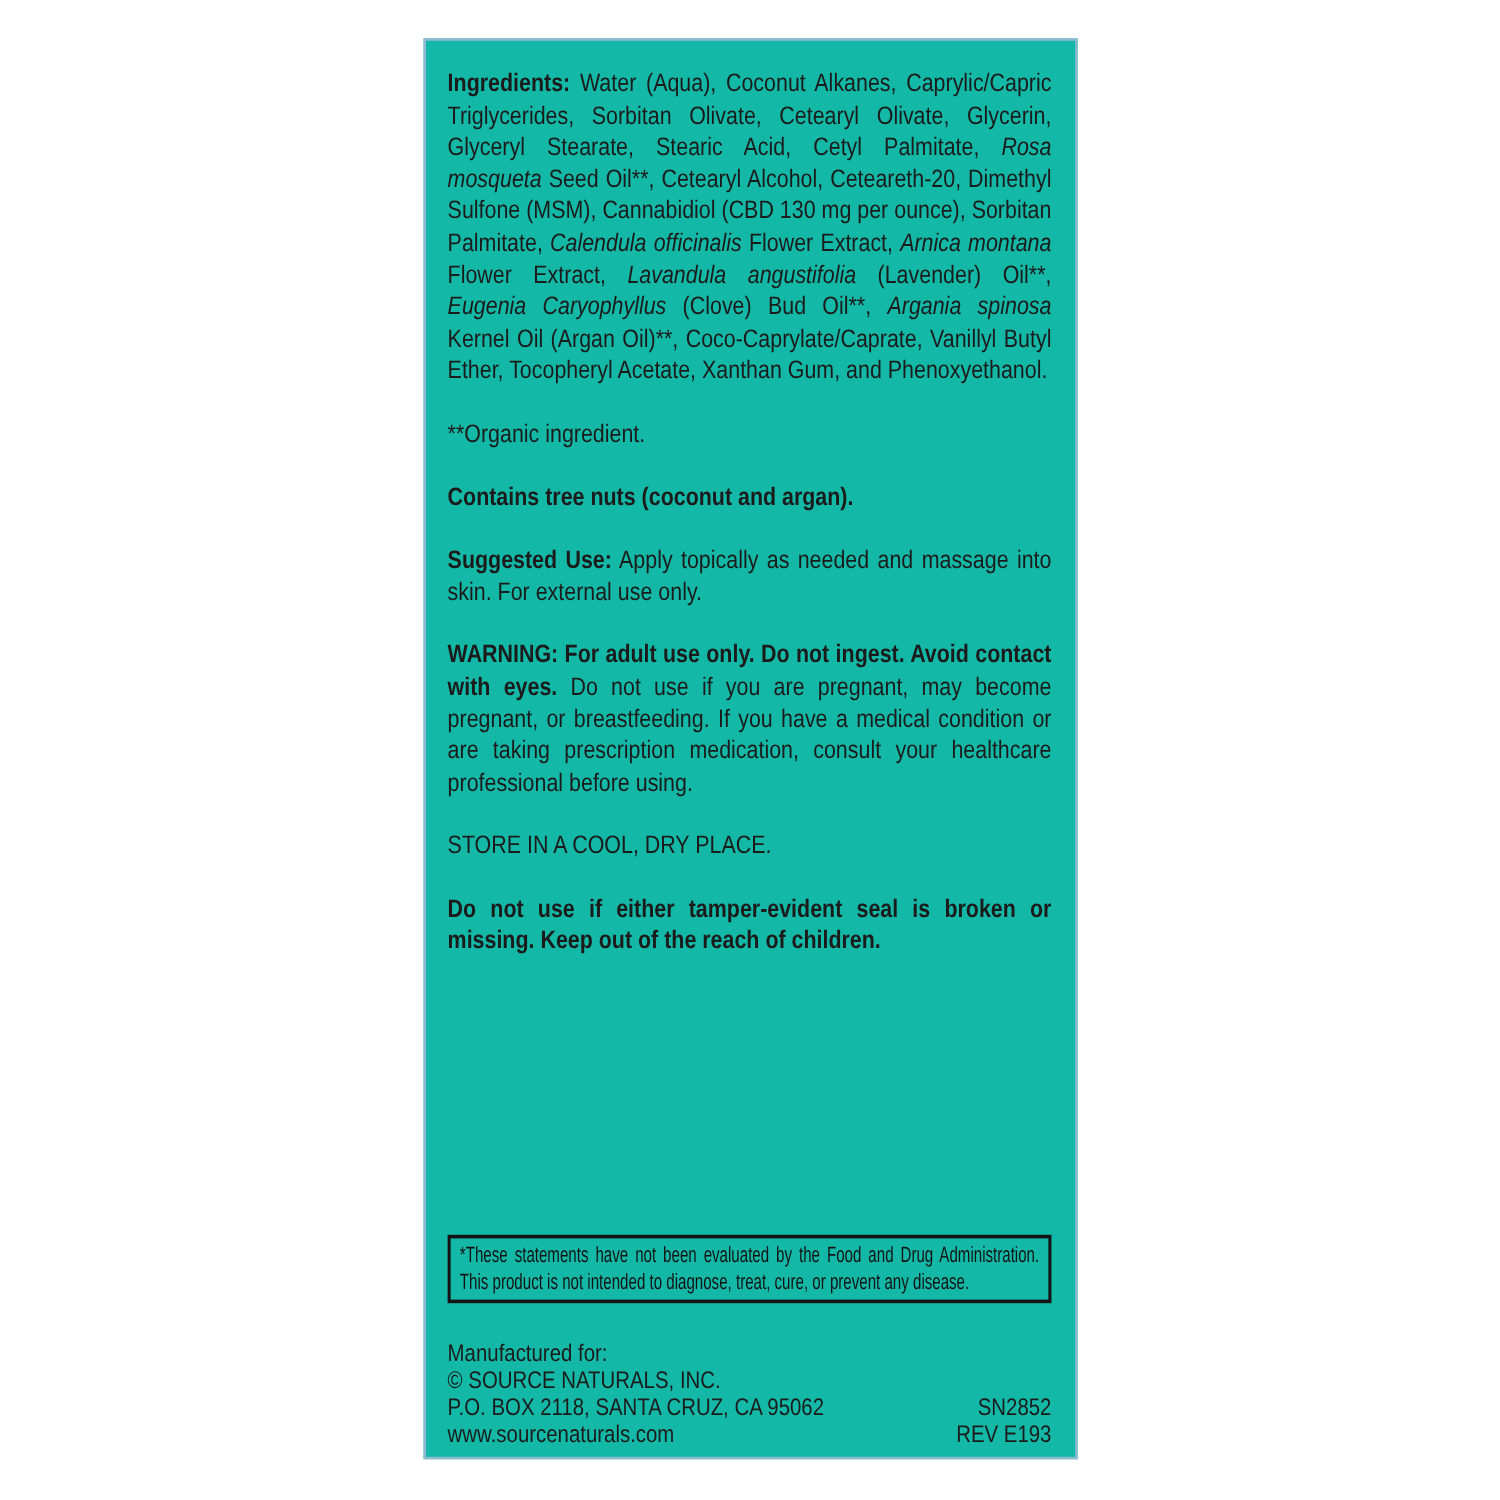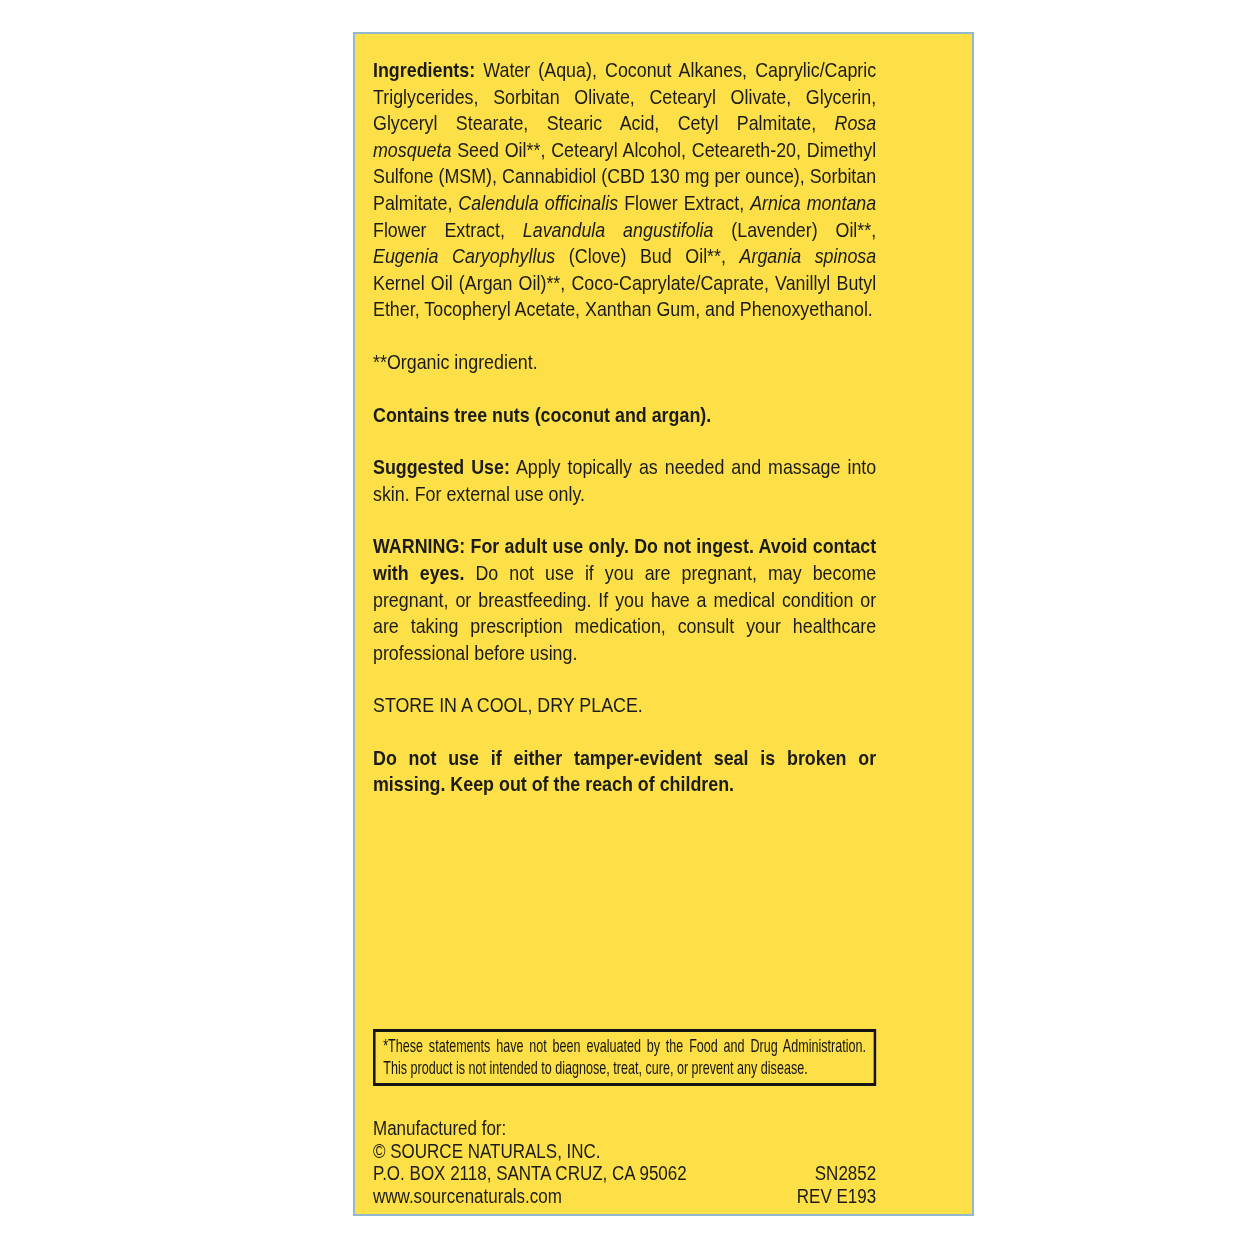--- a/index.html
+++ b/index.html
@@ -10,25 +10,25 @@
     height: 1250px;
     position: relative;
     font-family: "Liberation Sans", sans-serif;
     -webkit-font-smoothing: antialiased;
   }
 
   .label-outline {
     position: absolute;
     left: 353px;
     top: 32px;
-    width: 621px;
+    width: 545px;
     height: 1184px;
     box-sizing: border-box;
     border: 2px solid #92b7d3;
-    background: #fde047;
+    background: #14b8a6;
   }
 
   
   .condensed {
     position: absolute;
     left: 18px;
     width: 592px;
     transform: scaleX(0.85);
     transform-origin: 0 0;
     color: #1b1b1b;

